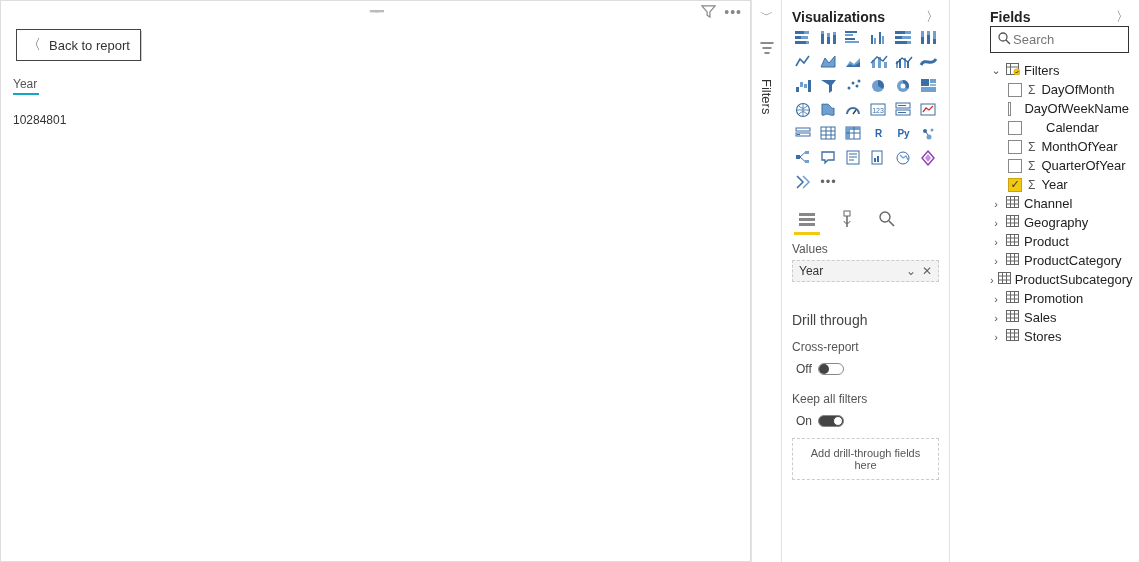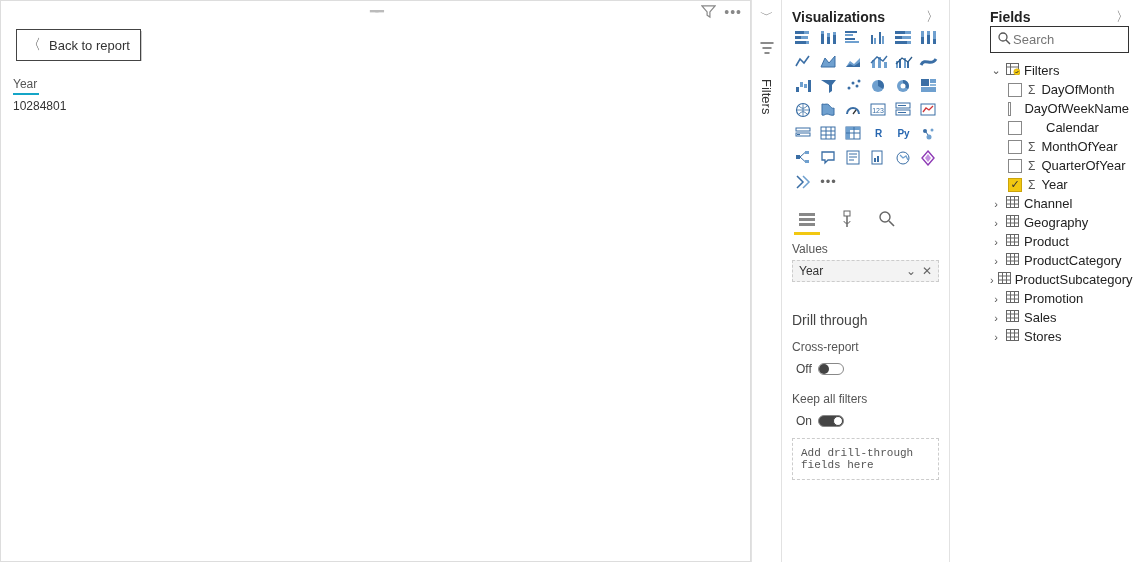--- a/index.html
+++ b/index.html
@@ -65,21 +65,21 @@
     color: #555;
   }
   .viz-underline {
     position: absolute;
     top: 92px; left: 12px;
     width: 26px;
     border-bottom: 2px solid #14a5c7;
   }
   .viz-value {
     position: absolute;
-    top: 98px; left: 12px;
+    top: 112px; left: 12px;
     font-size: 12px;
     color: #333;
   }
 
   .rail {
     width: 30px;
     border-left: 1px solid #e2e2e2;
     background: #fff;
     display: flex;
     flex-direction: column;
@@ -164,22 +164,21 @@
   }
   .toggle .knob { width: 10px; height: 10px; border-radius: 50%; background: #444; position: absolute; top: 0; }
   .toggle.off .knob { left: 0; }
   .toggle.on { background: #444; }
   .toggle.on .knob { right: 0; background: #fff; border:1px solid #444; box-sizing:border-box; }
   .drop-well {
     border: 1px dashed #ccc;
     padding: 8px;
     font-size: 11px;
     color: #555;
-    text-align: left;
-    font-family: Liberation Mono, monospace;
+    text-align: center;
   }
 
   .search {
     display: flex;
     align-items: center;
     border: 1px solid #333;
     padding: 4px 6px;
     gap: 0;
     margin-bottom: 8px;
     background: #fff;

